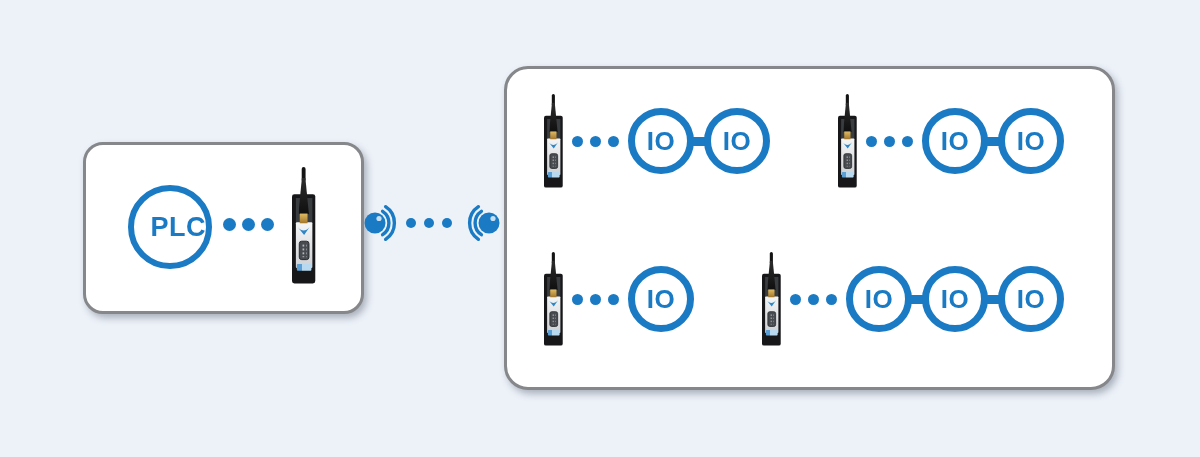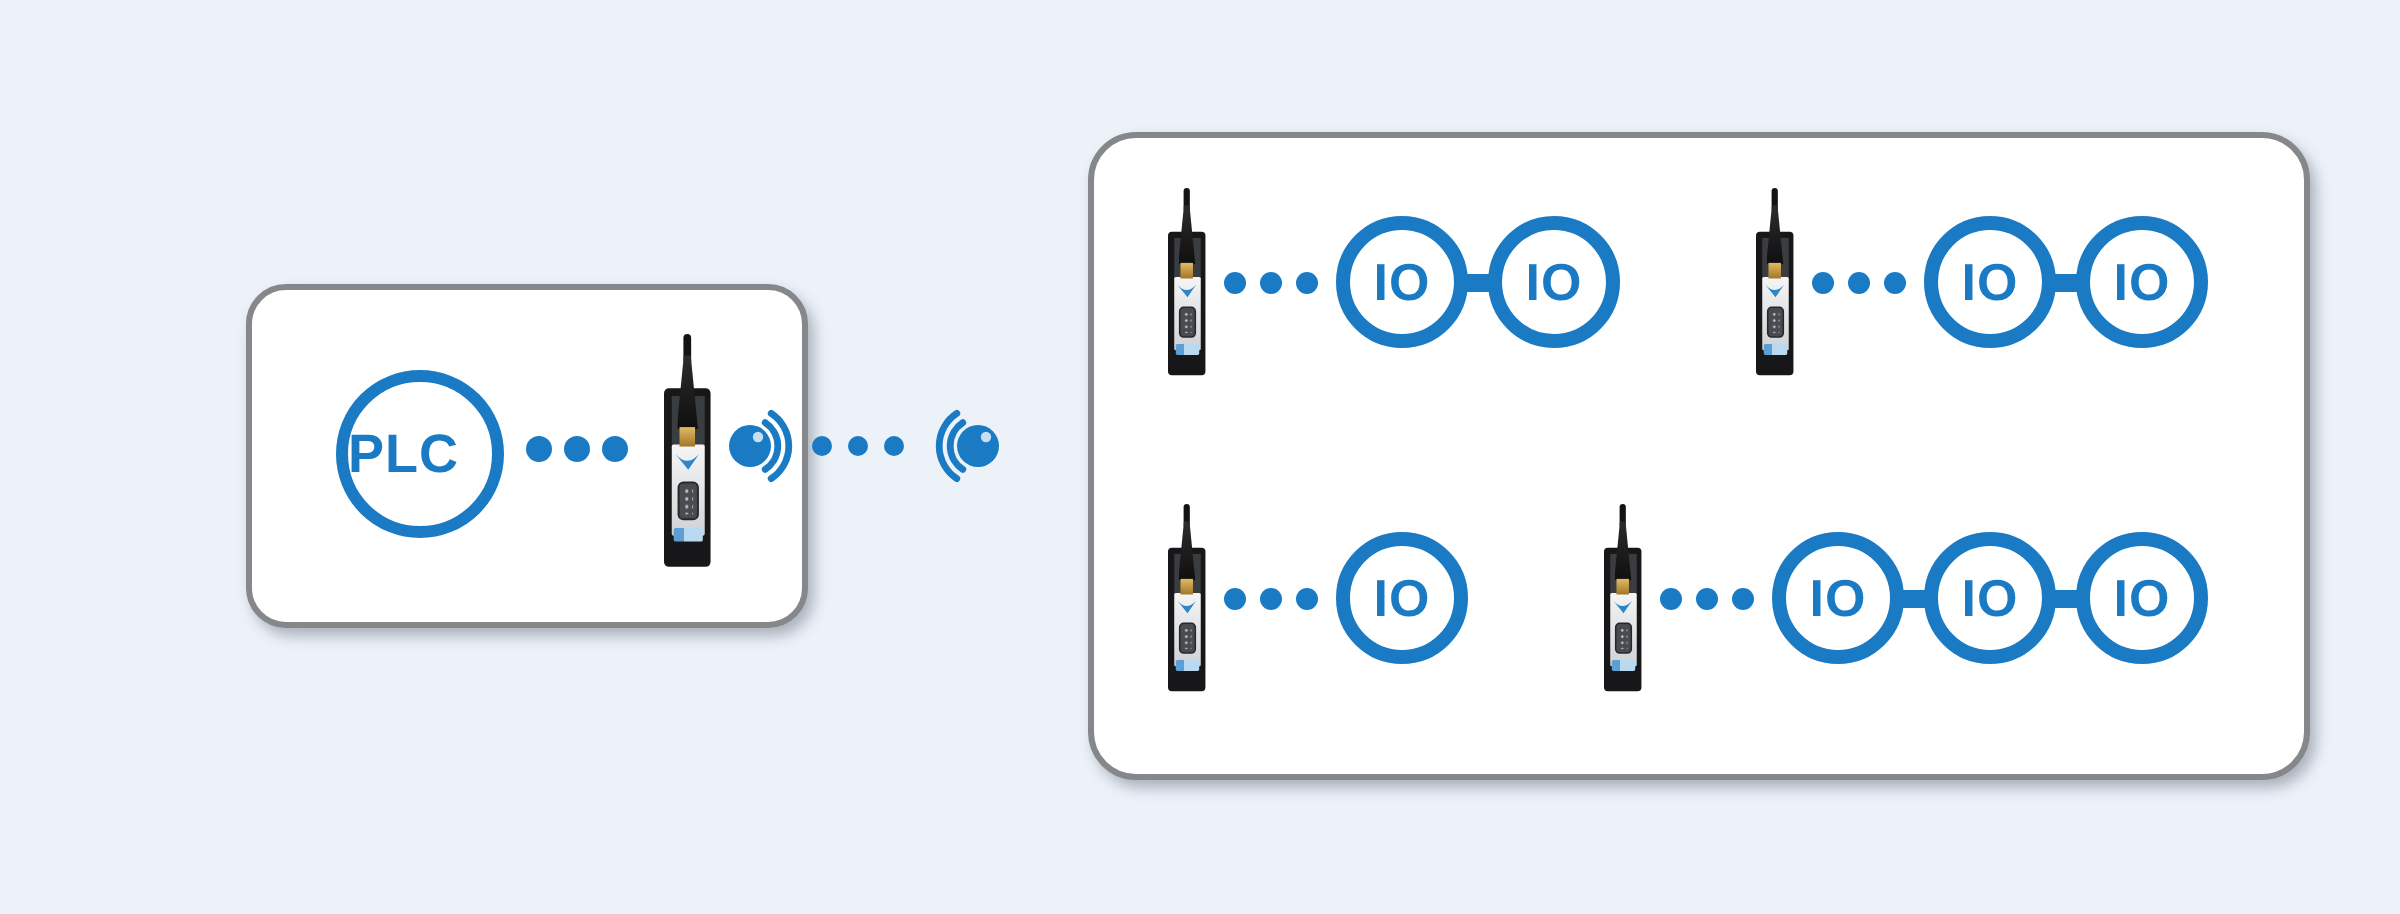--- a/index.html
+++ b/index.html
@@ -6,28 +6,28 @@
     --blue:#1a7bc4;
     --panel-border:#85878a;
     --bg:#edf2f9;
   }
   html,body{margin:0;padding:0;}
   body{background:var(--bg);font-family:"Liberation Sans",sans-serif;}
   .canvas{position:relative;width:1200px;height:457px;background:var(--bg);overflow:hidden;}
 
   
   .panel{position:absolute;background:#fff;border:3px solid var(--panel-border);
-         box-shadow:3px 4px 7px rgba(90,100,115,.45);margin-left:40px;}
+         box-shadow:3px 4px 7px rgba(90,100,115,.45);}
   .panel.master{left:83px;top:142px;width:281px;height:172px;border-radius:20px;box-sizing:border-box;}
   .panel.remote{left:504px;top:66px;width:611px;height:324px;border-radius:24px;box-sizing:border-box;}
 
   
   .plc-circle{position:absolute;left:42px;top:40px;width:84px;height:84px;box-sizing:border-box;
       border:6px solid var(--blue);border-radius:50%;background:#fff;
-      display:flex;align-items:center;justify-content:flex-start;}
+      display:flex;align-items:center;justify-content:flex-end;}
   .plc-circle span{color:var(--blue);font-size:27px;font-weight:600;letter-spacing:.5px;}
 
   
   .dots{display:flex;align-items:center;}
   .dots i{display:block;border-radius:50%;background:var(--blue);}
   .dots.lg i{width:13px;height:13px;}  .dots.lg i+i{margin-left:6px;}
   .dots.md i{width:10px;height:10px;}  .dots.md i+i{margin-left:8px;}
   .dots.sm i{width:11px;height:11px;}  .dots.sm i+i{margin-left:7px;}
   .master-dots{position:absolute;left:137px;top:73px;}
   .wireless-dots{position:absolute;left:406px;top:218px;}

